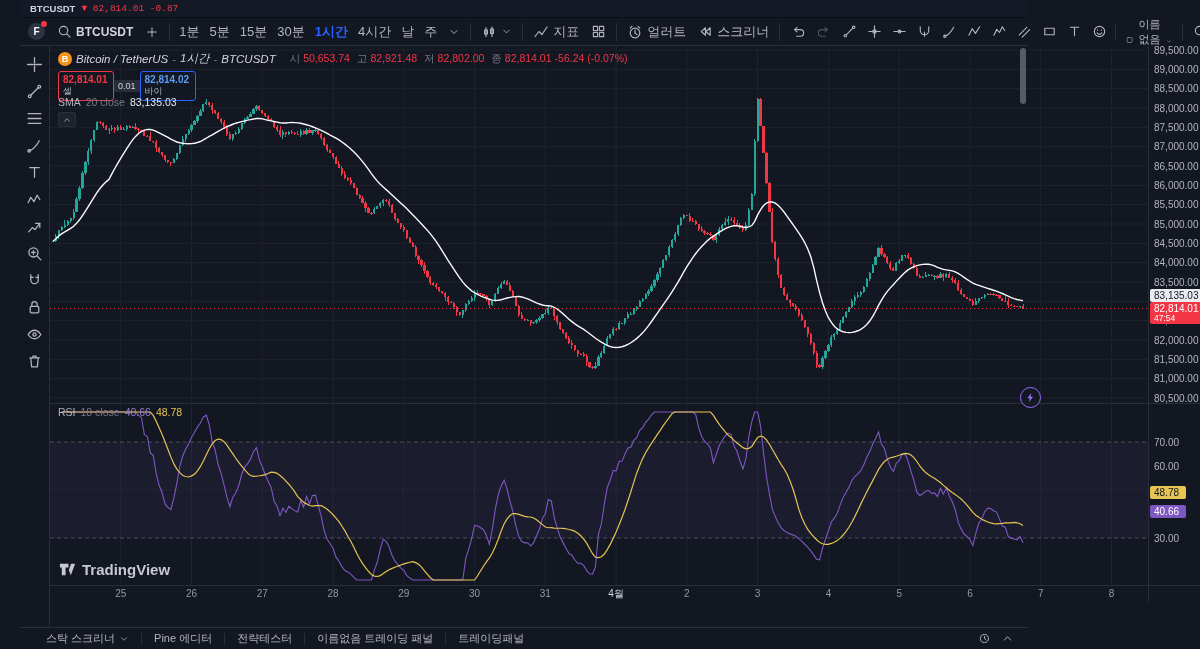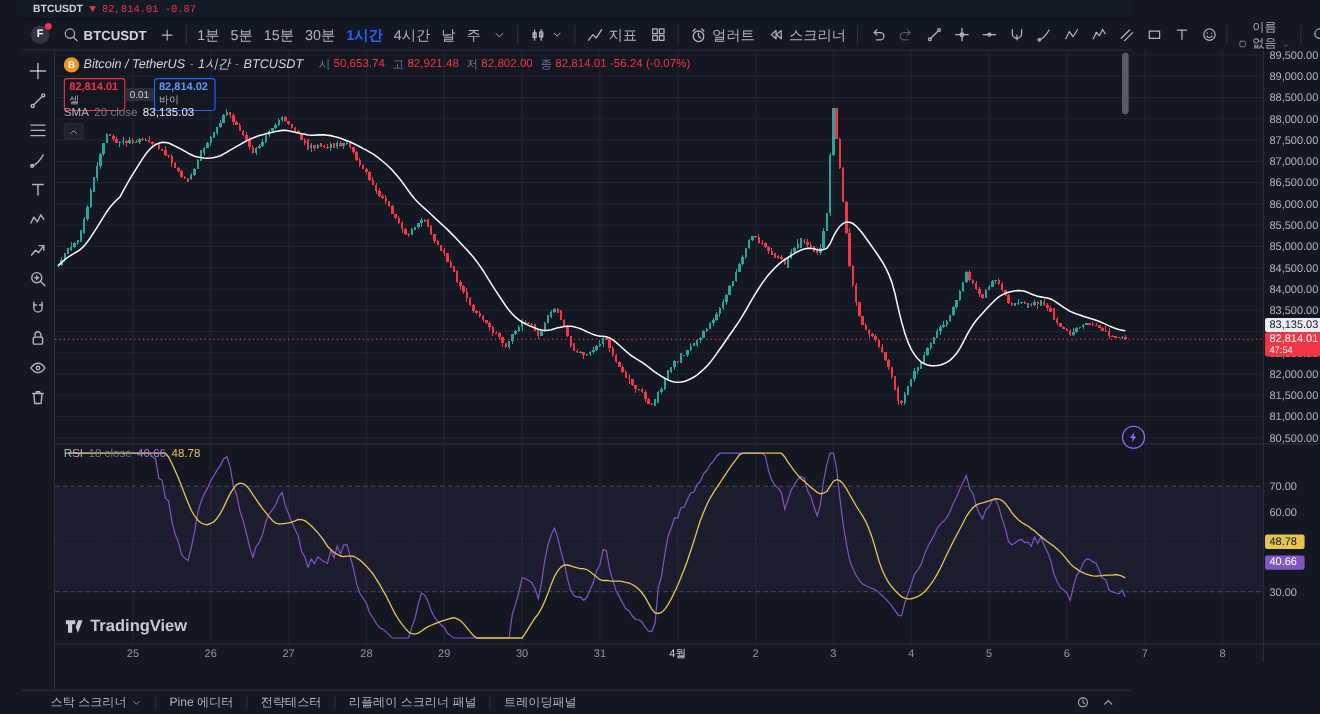--- a/index.html
+++ b/index.html
@@ -1178,21 +1178,21 @@
   <div class="bottom-tabs">
     <div id="tabs-list" style="display:flex;align-items:center;">
         <div class="btab">스탁 스크리너<svg class="ic" width="10" height="10" viewBox="0 0 16 16">
             <path d="M4 6l4 4 4-4"></path>
           </svg></div>
         <div class="btab-sep"></div>
         <div class="btab">Pine 에디터</div>
         <div class="btab-sep"></div>
         <div class="btab">전략테스터</div>
         <div class="btab-sep"></div>
-        <div class="btab">리플레이 스크리너 패널</div>
+        <div class="btab">이름없음 트레이딩 패널</div>
         <div class="btab-sep"></div>
         <div class="btab">트레이딩패널</div>
       </div>
     <div class="tabs-right">
       <svg class="ic" width="13" height="13" viewBox="0 0 16 16">
           <circle cx="8" cy="8" r="5"></circle>
           <path d="M8 5.5V8l1.8 1.3"></path>
         </svg>
       <svg class="ic" width="13" height="13" viewBox="0 0 16 16">
           <path d="M4 10l4-4 4 4"></path>

